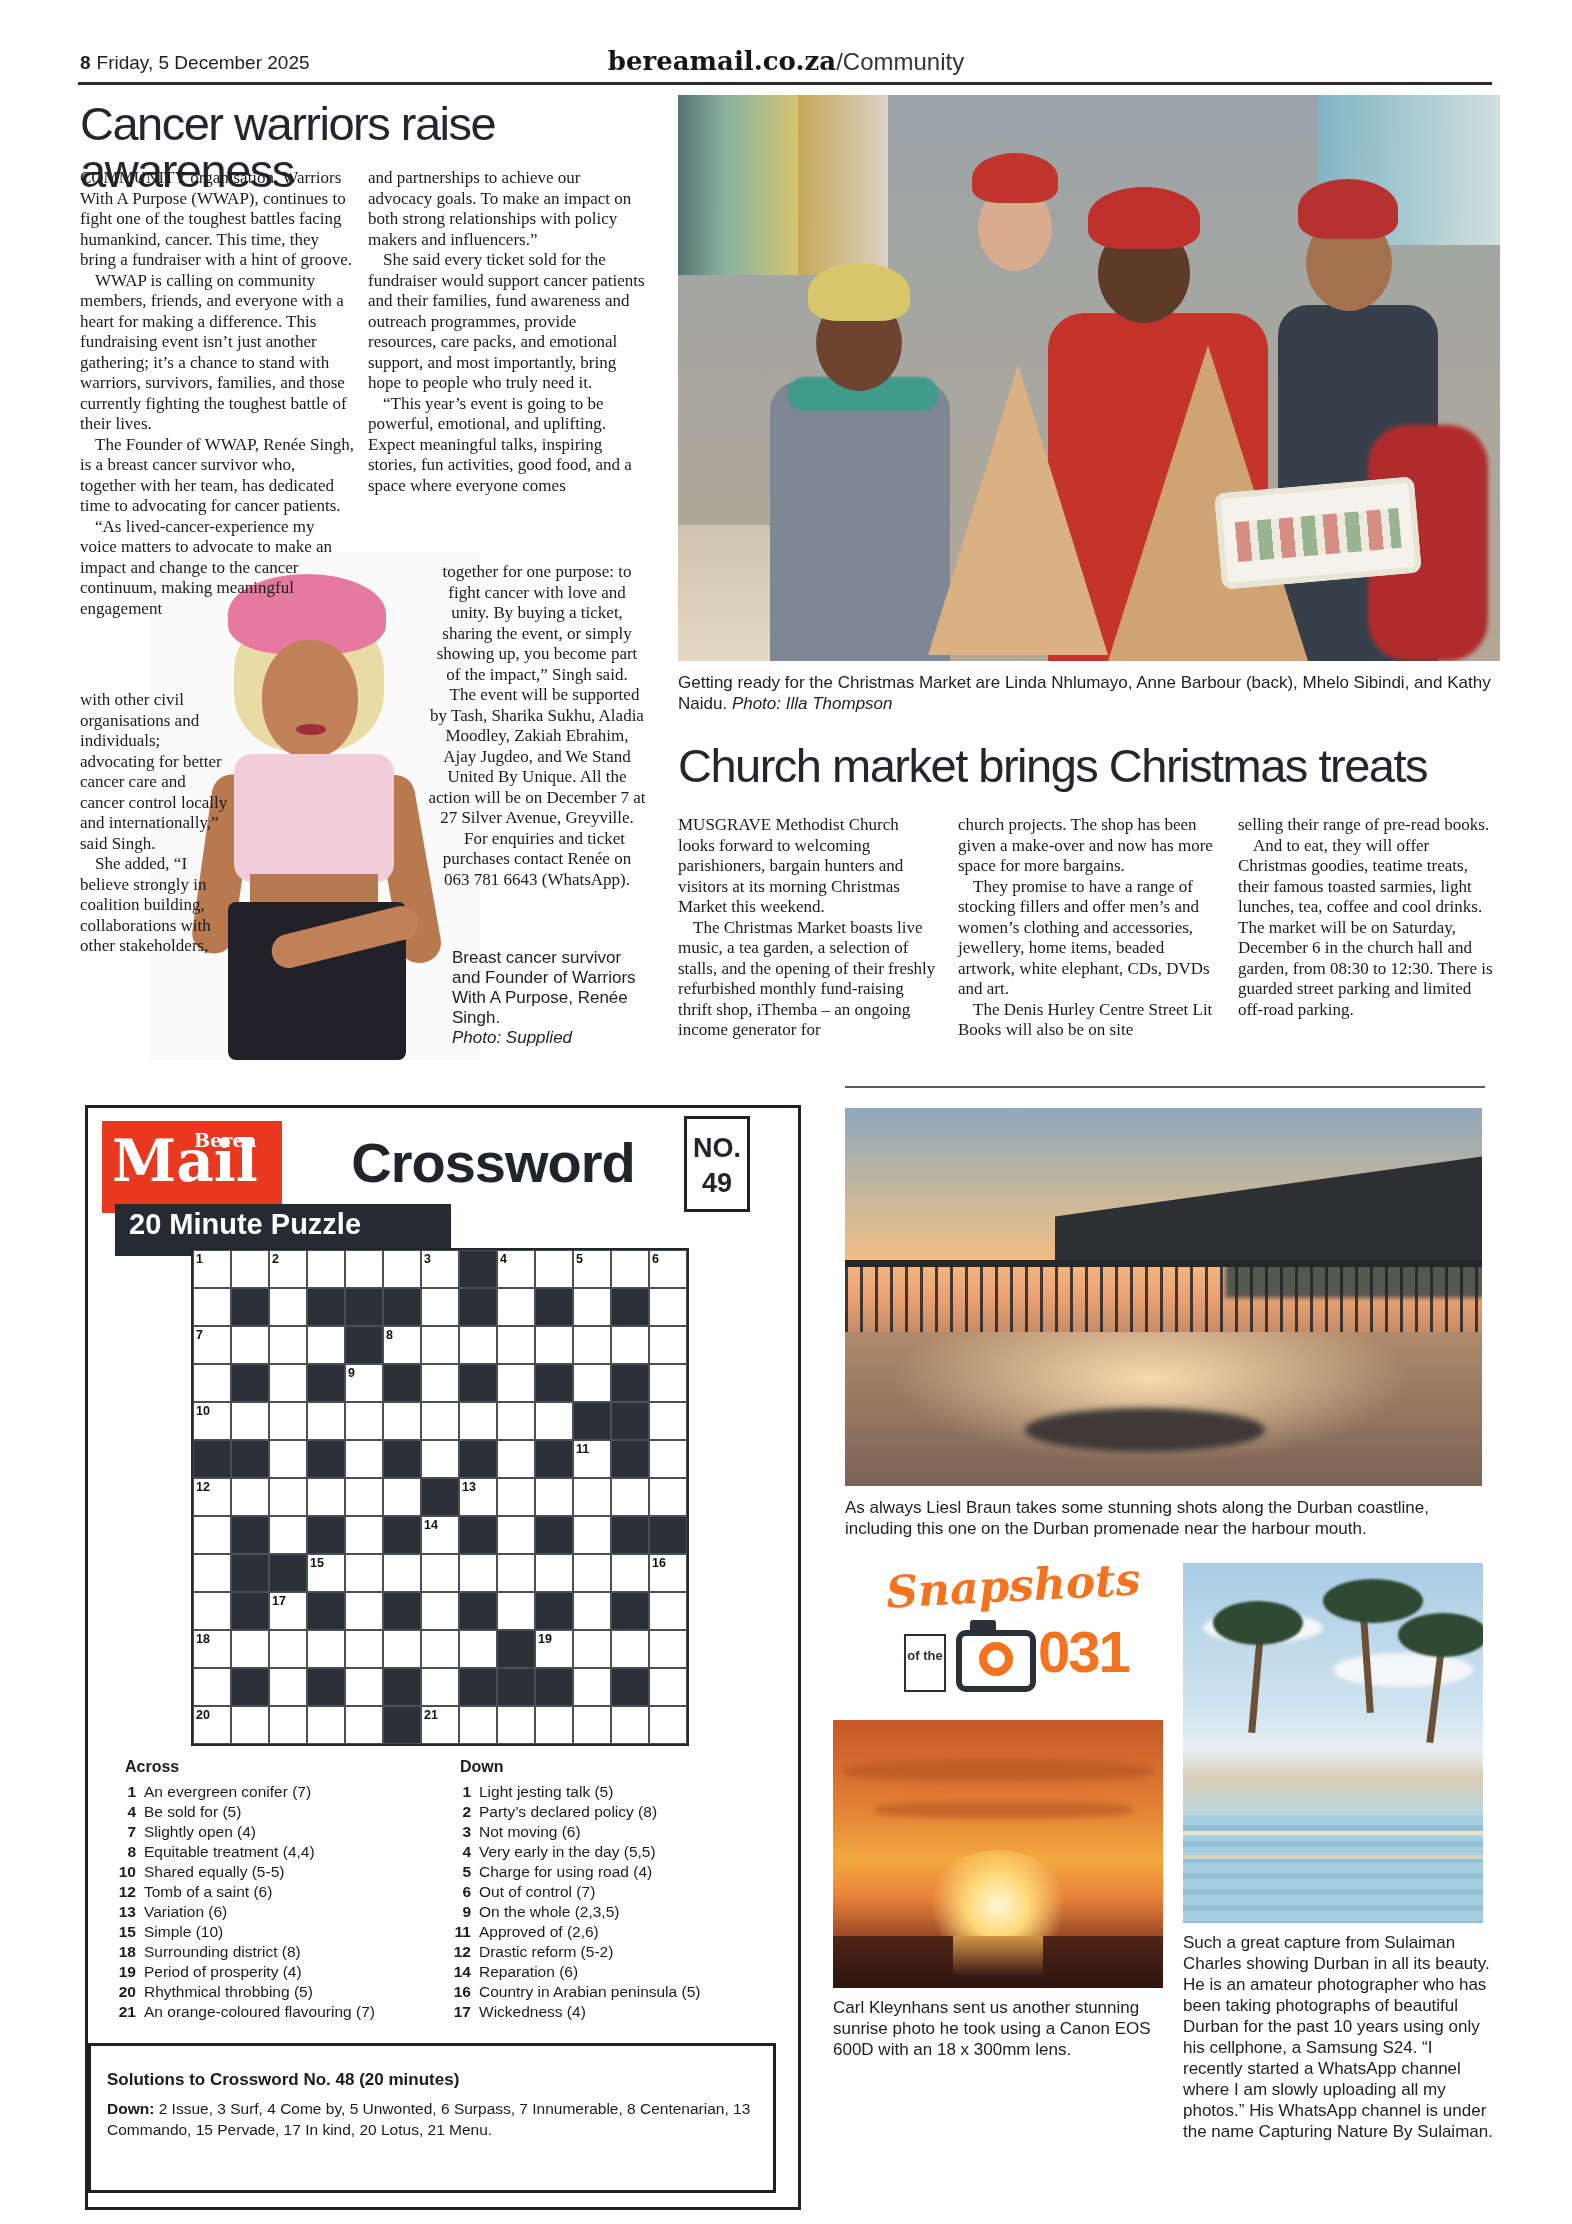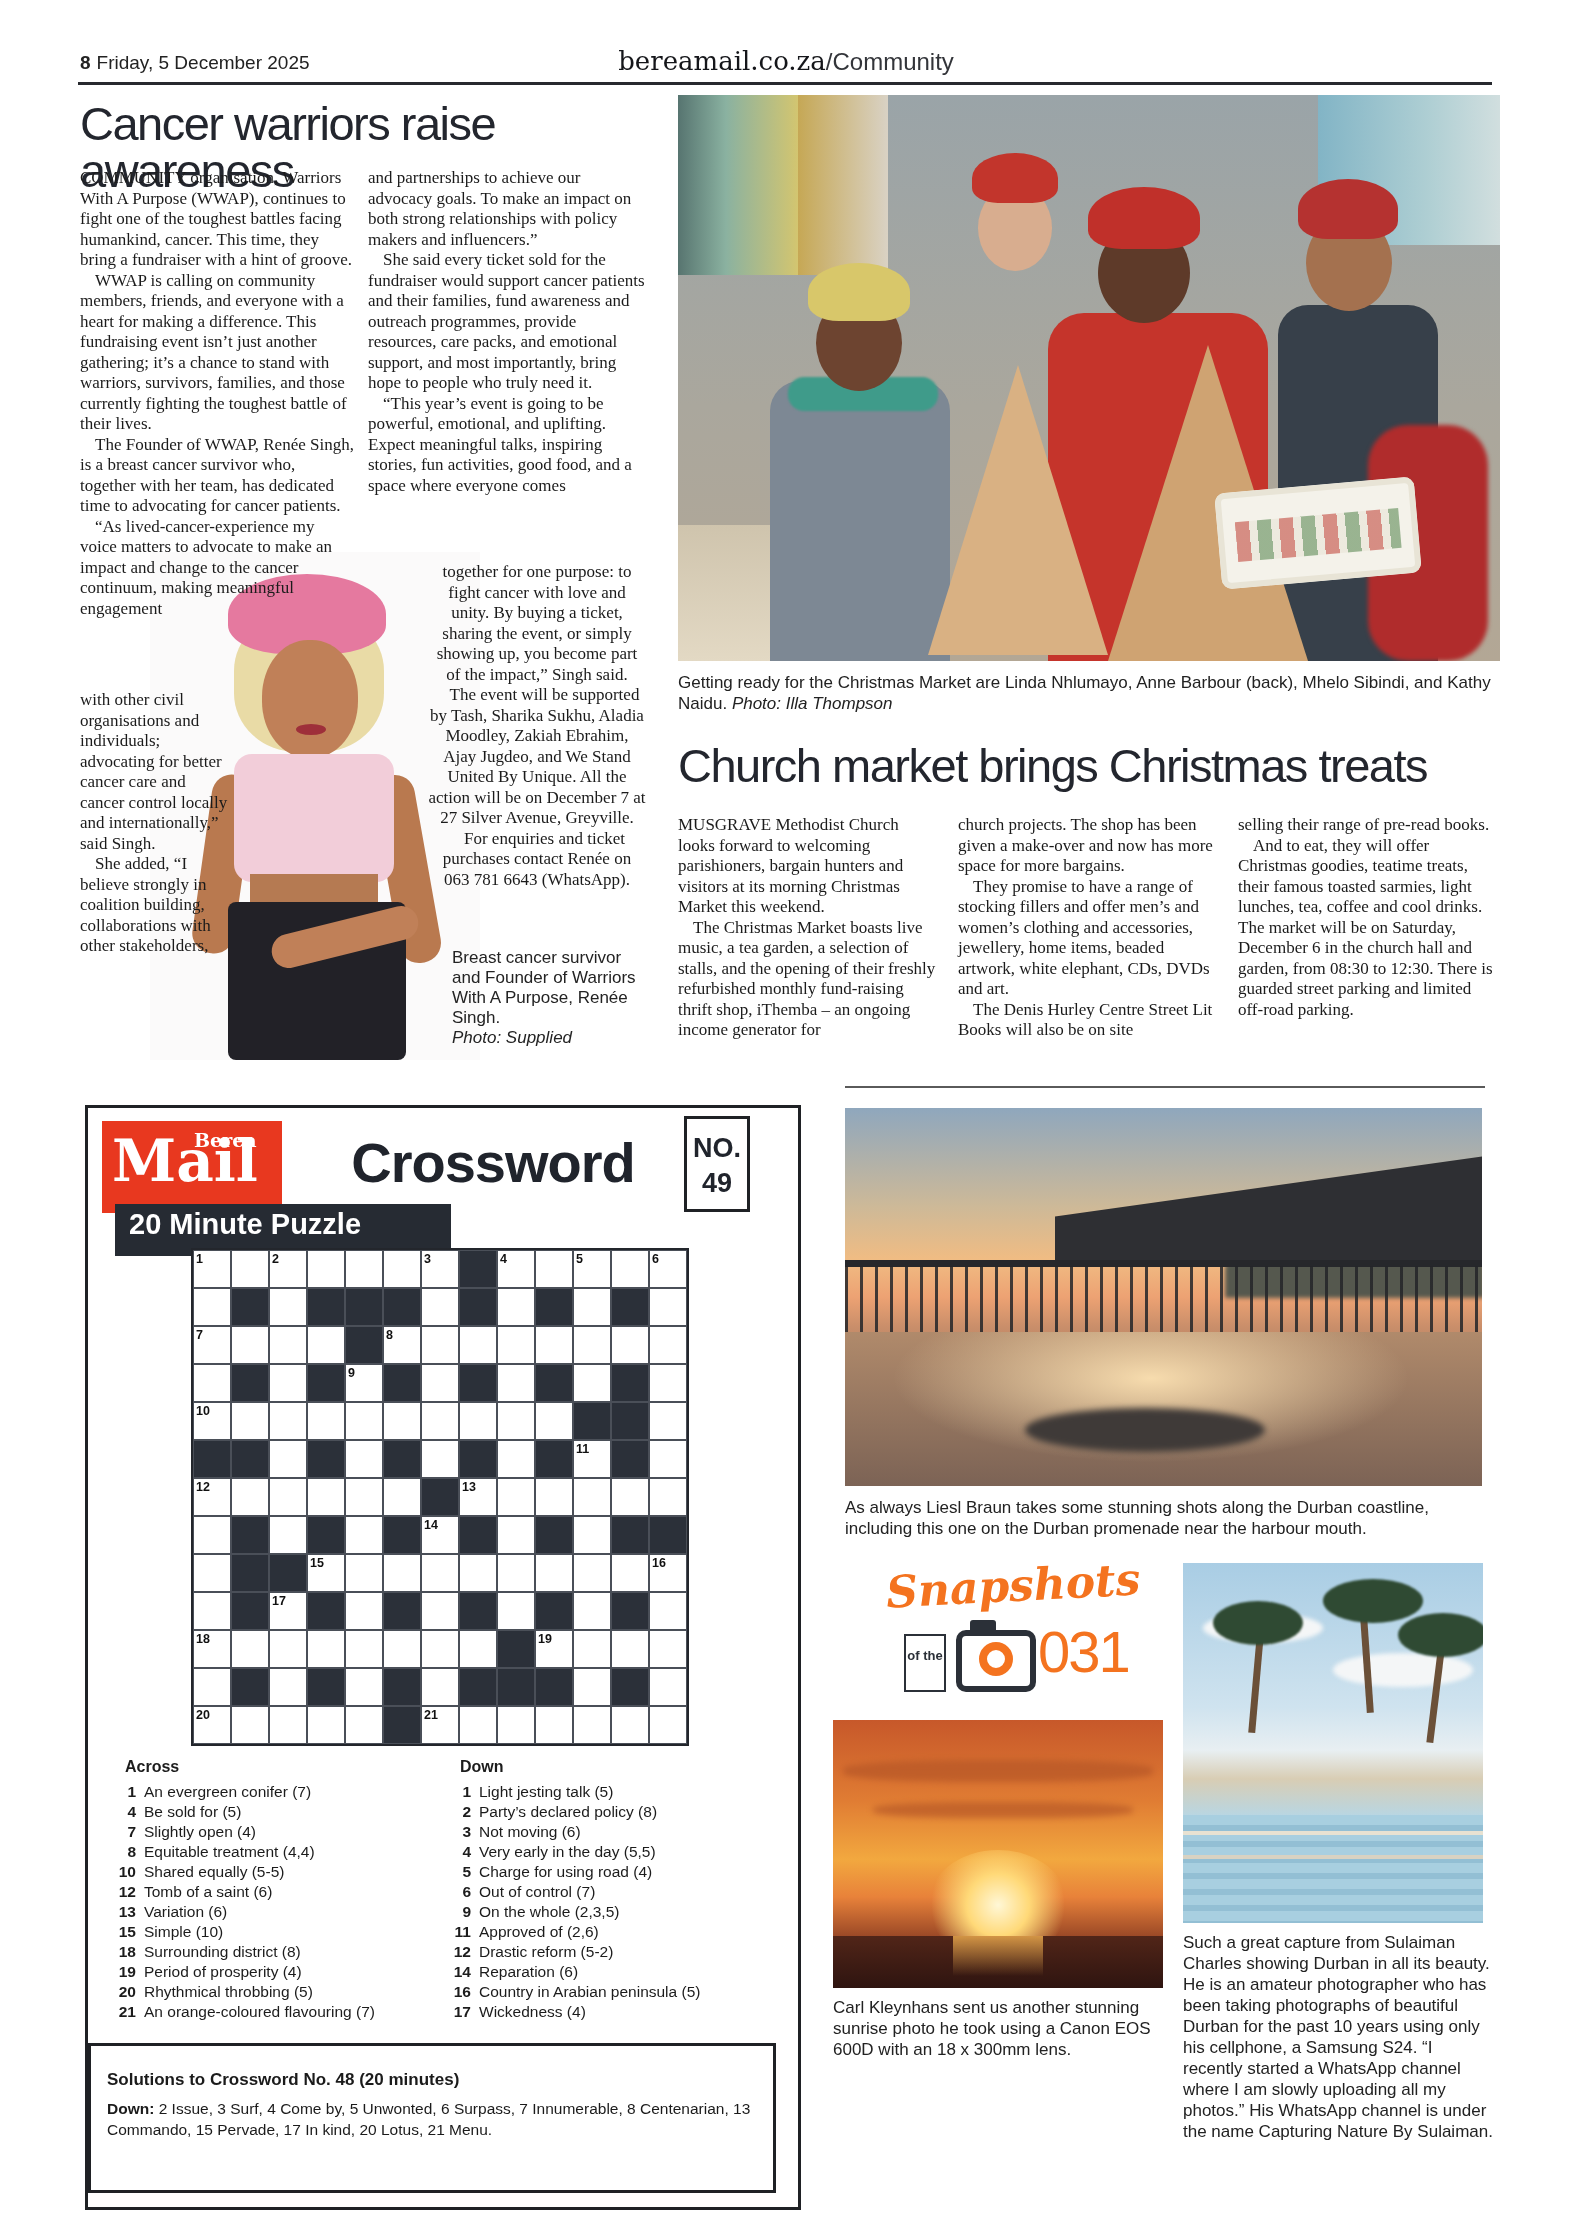--- a/index.html
+++ b/index.html
@@ -4,21 +4,21 @@
 <style>
   html,body{margin:0;padding:0;background:#e9e9e9;}
   .page{position:relative;width:1572px;height:2224px;background:#ffffff;margin:0 auto;overflow:hidden;
         font-family:"Liberation Serif",serif;color:#1d1d1d;}
   .abs{position:absolute;}
 
   
   .hdr-left{left:80px;top:52px;font-family:"Liberation Sans",sans-serif;font-size:19px;color:#222;}
   .hdr-left b{font-weight:700;margin-right:6px;}
   .hdr-center{left:0;top:46px;width:1572px;text-align:center;font-size:26px;}
-  .hdr-site{font-family:"DejaVu Serif",serif;font-weight:400;color:#15161a;}
+  .hdr-site{font-family:"DejaVu Serif",serif;font-weight:700;color:#15161a;}
   .hdr-section{font-family:"Liberation Sans",sans-serif;font-weight:400;font-size:24px;color:#33353a;}
   .hdr-rule{left:78px;top:82px;width:1414px;height:3px;background:#27292e;}
 
   
   .headline{font-family:"Liberation Sans",sans-serif;font-weight:400;letter-spacing:-1.5px;
             font-size:47px;color:#23262e;line-height:1;}
   .h1-pos{left:80px;top:100px;width:600px;}
   .h2-pos{left:678px;top:742px;width:830px;}
 
   
@@ -137,21 +137,21 @@
   .coast-cap{left:845px;top:1497px;width:645px;}
 
   
   .snap{left:886px;top:1560px;width:290px;height:160px;font-family:"DejaVu Serif",serif;}
   .snapword{position:absolute;left:0;top:0;font-style:italic;font-weight:700;font-size:44px;color:#f4731f;transform:rotate(-3deg);}
   .ofthe{position:absolute;left:18px;top:74px;width:42px;height:58px;border:2.5px solid #2b3038;box-sizing:border-box;
          font-family:"Liberation Sans",sans-serif;font-size:13px;font-weight:700;color:#2b3038;text-align:center;padding-top:12px;line-height:15px;}
   .cam{position:absolute;left:70px;top:70px;width:80px;height:62px;border:6px solid #2b3038;border-radius:10px;box-sizing:border-box;background:#fff;}
   .cam:before{content:"";position:absolute;left:8px;top:-16px;width:26px;height:12px;background:#2b3038;border-radius:3px 3px 0 0;}
   .lens{position:absolute;left:17px;top:6px;width:34px;height:34px;border:8px solid #f4731f;border-radius:50%;box-sizing:border-box;}
-  .snapnum{position:absolute;left:152px;top:58px;font-family:"Liberation Sans",sans-serif;font-weight:400;font-size:58px;color:#f4731f;letter-spacing:-2px;}
+  .snapnum{position:absolute;left:152px;top:58px;font-family:"Liberation Sans",sans-serif;font-weight:700;font-size:58px;color:#f4731f;letter-spacing:-2px;}
 
   
   .sunrise{left:833px;top:1720px;width:330px;height:268px;overflow:hidden;
            background:linear-gradient(180deg,#c7582a 0%,#e07c33 30%,#f2a83f 52%,#e8823a 66%,#8a3c22 84%,#47211a 100%);}
   .sunglow{position:absolute;left:95px;top:130px;width:140px;height:110px;border-radius:50%;
            background:radial-gradient(circle,#fff7d6 0%,#ffd978 35%,rgba(255,190,90,0) 75%);}
   .cloudbar{position:absolute;background:#b45526;opacity:.65;border-radius:40%;filter:blur(3px);}
   .cb1{left:10px;top:40px;width:310px;height:22px;} .cb2{left:40px;top:82px;width:260px;height:16px;}
   .sea{position:absolute;left:0;top:216px;width:330px;height:52px;background:linear-gradient(180deg,#512518,#2e1410);}
   .seastreak{position:absolute;left:120px;top:216px;width:90px;height:40px;background:linear-gradient(180deg,#f2b050,rgba(242,176,80,0));opacity:.8;}

